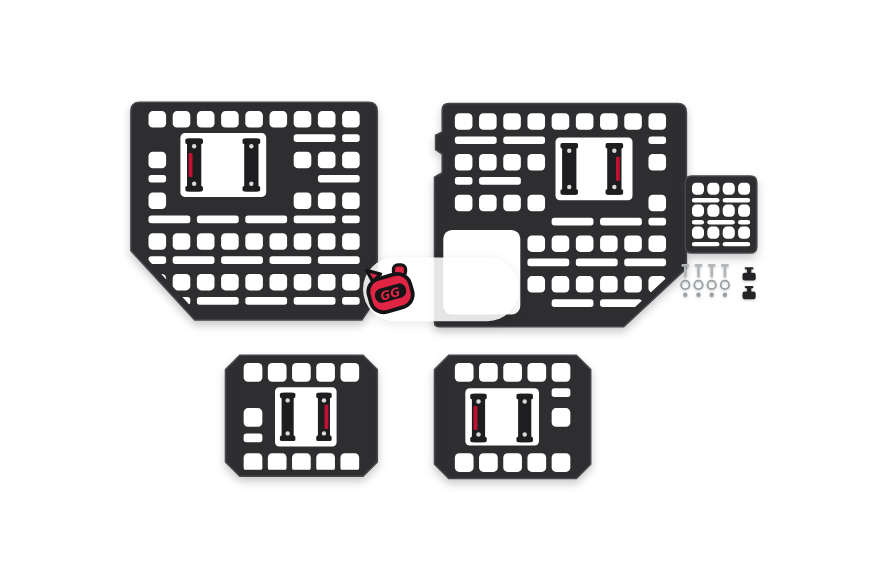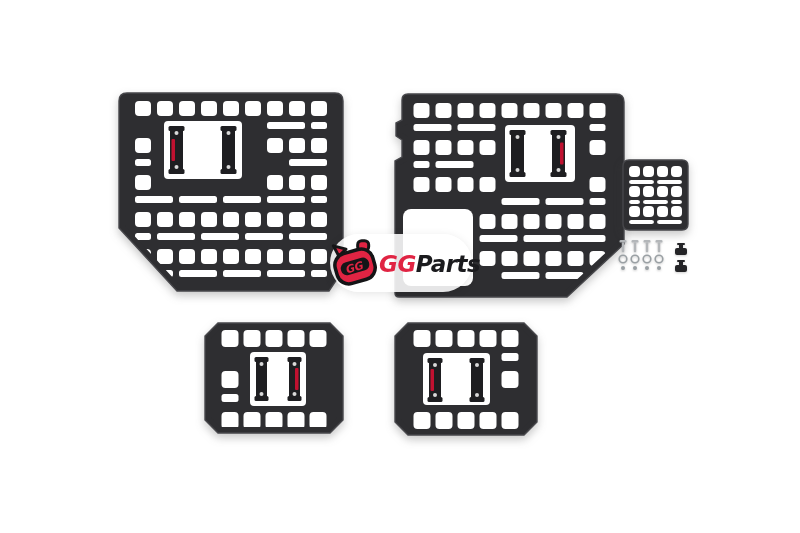--- a/index.html
+++ b/index.html
@@ -330,16 +330,15 @@
   <div class="logo-plate">
     <svg class="mascot" width="46" height="46" viewBox="0 0 46 46">
       <g>
         <path d="M 8 14 L 4 3 L 16 8 Z" fill="#e02443" stroke="#141416" stroke-width="3" stroke-linejoin="round"></path>
         <rect x="28" y="2" width="11" height="10" rx="4" fill="#e02443" stroke="#141416" stroke-width="3" transform="rotate(8 33 7)"></rect>
         <rect x="3" y="11" width="39" height="31" rx="12" fill="#e02443" stroke="#141416" stroke-width="3.5" transform="rotate(-8 22 26)"></rect>
         <rect x="8" y="20" width="29" height="13" rx="6" fill="#151517" transform="rotate(-8 22 26)"></rect>
         <text x="13" y="31" transform="rotate(-8 22 26)" font-family="DejaVu Sans, sans-serif" font-size="11" font-weight="bold" font-style="italic" fill="#e02443">GG</text>
       </g>
     </svg>
-    <div class="logo-text"><span class="logo-gg">GG</span><span class="logo-parts">Parts</span></div>
   </div>
 
 </div>
 
 </body></html>

